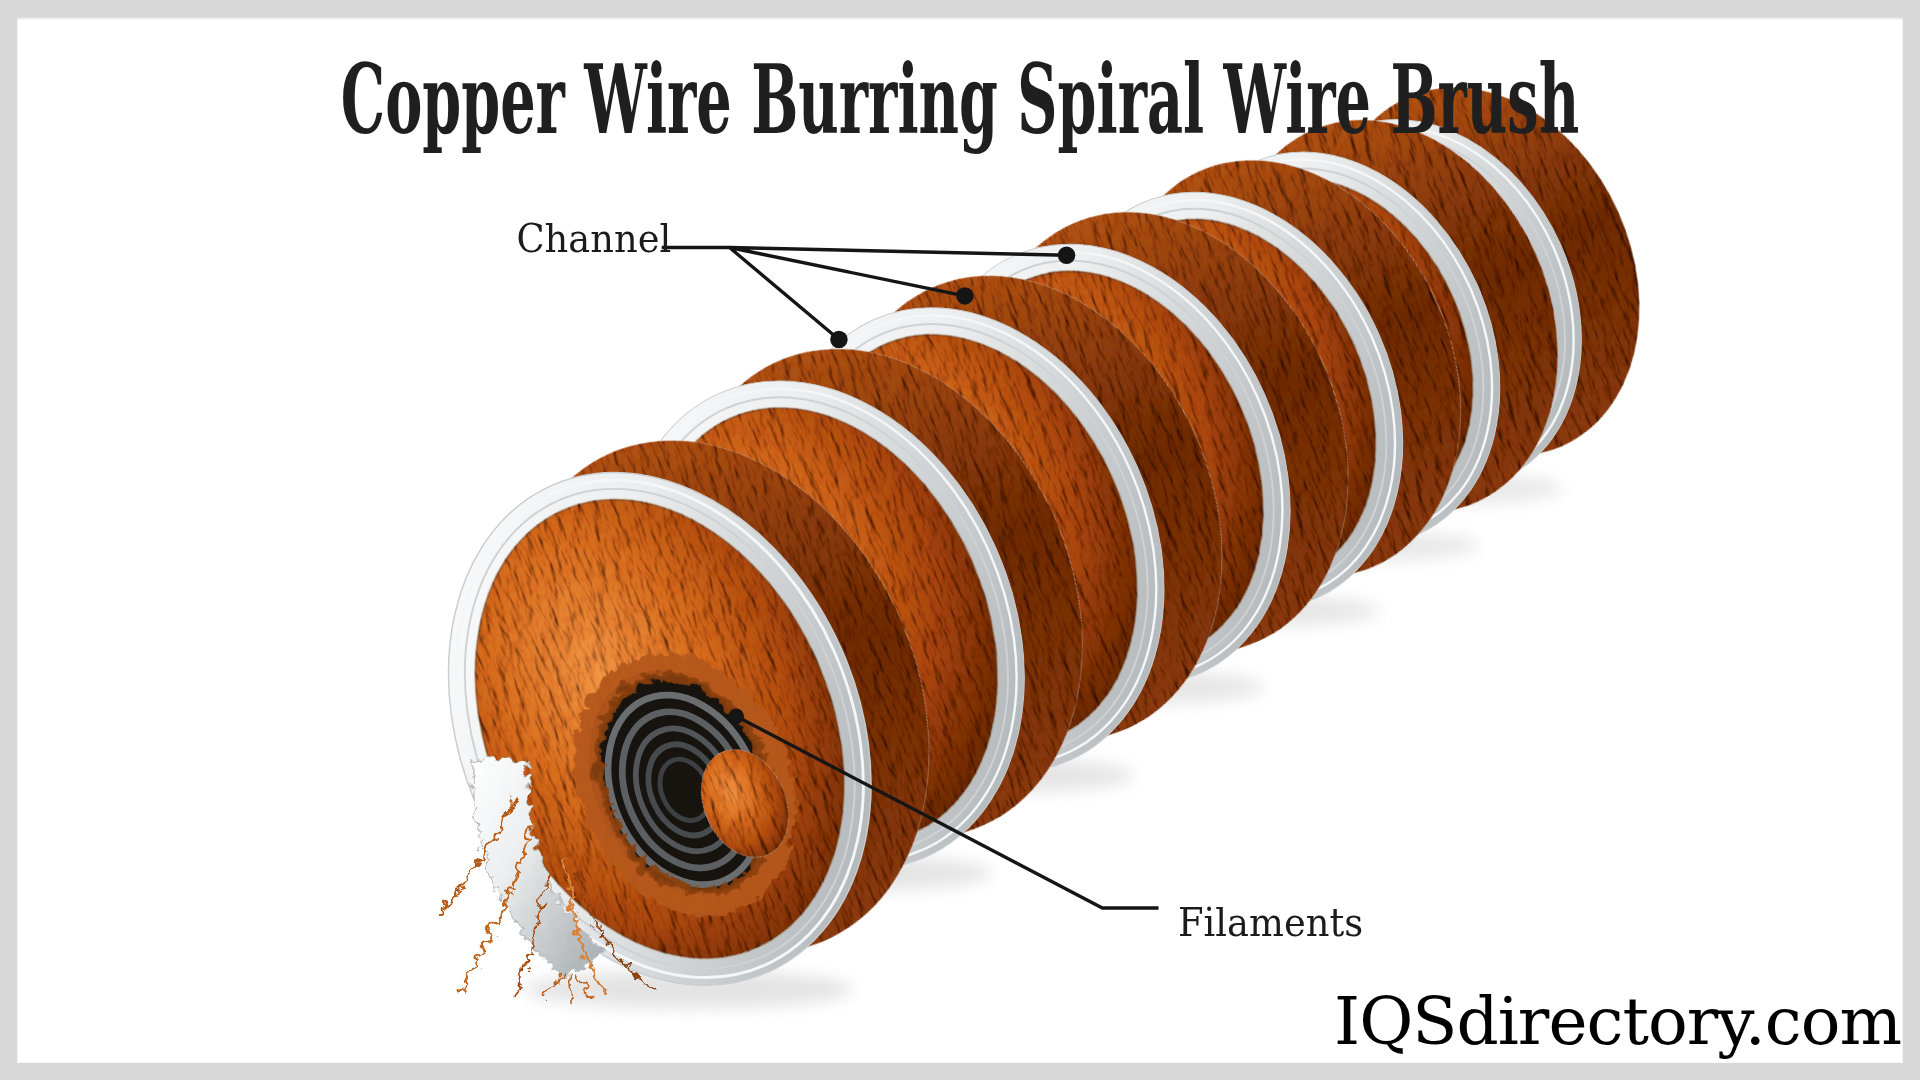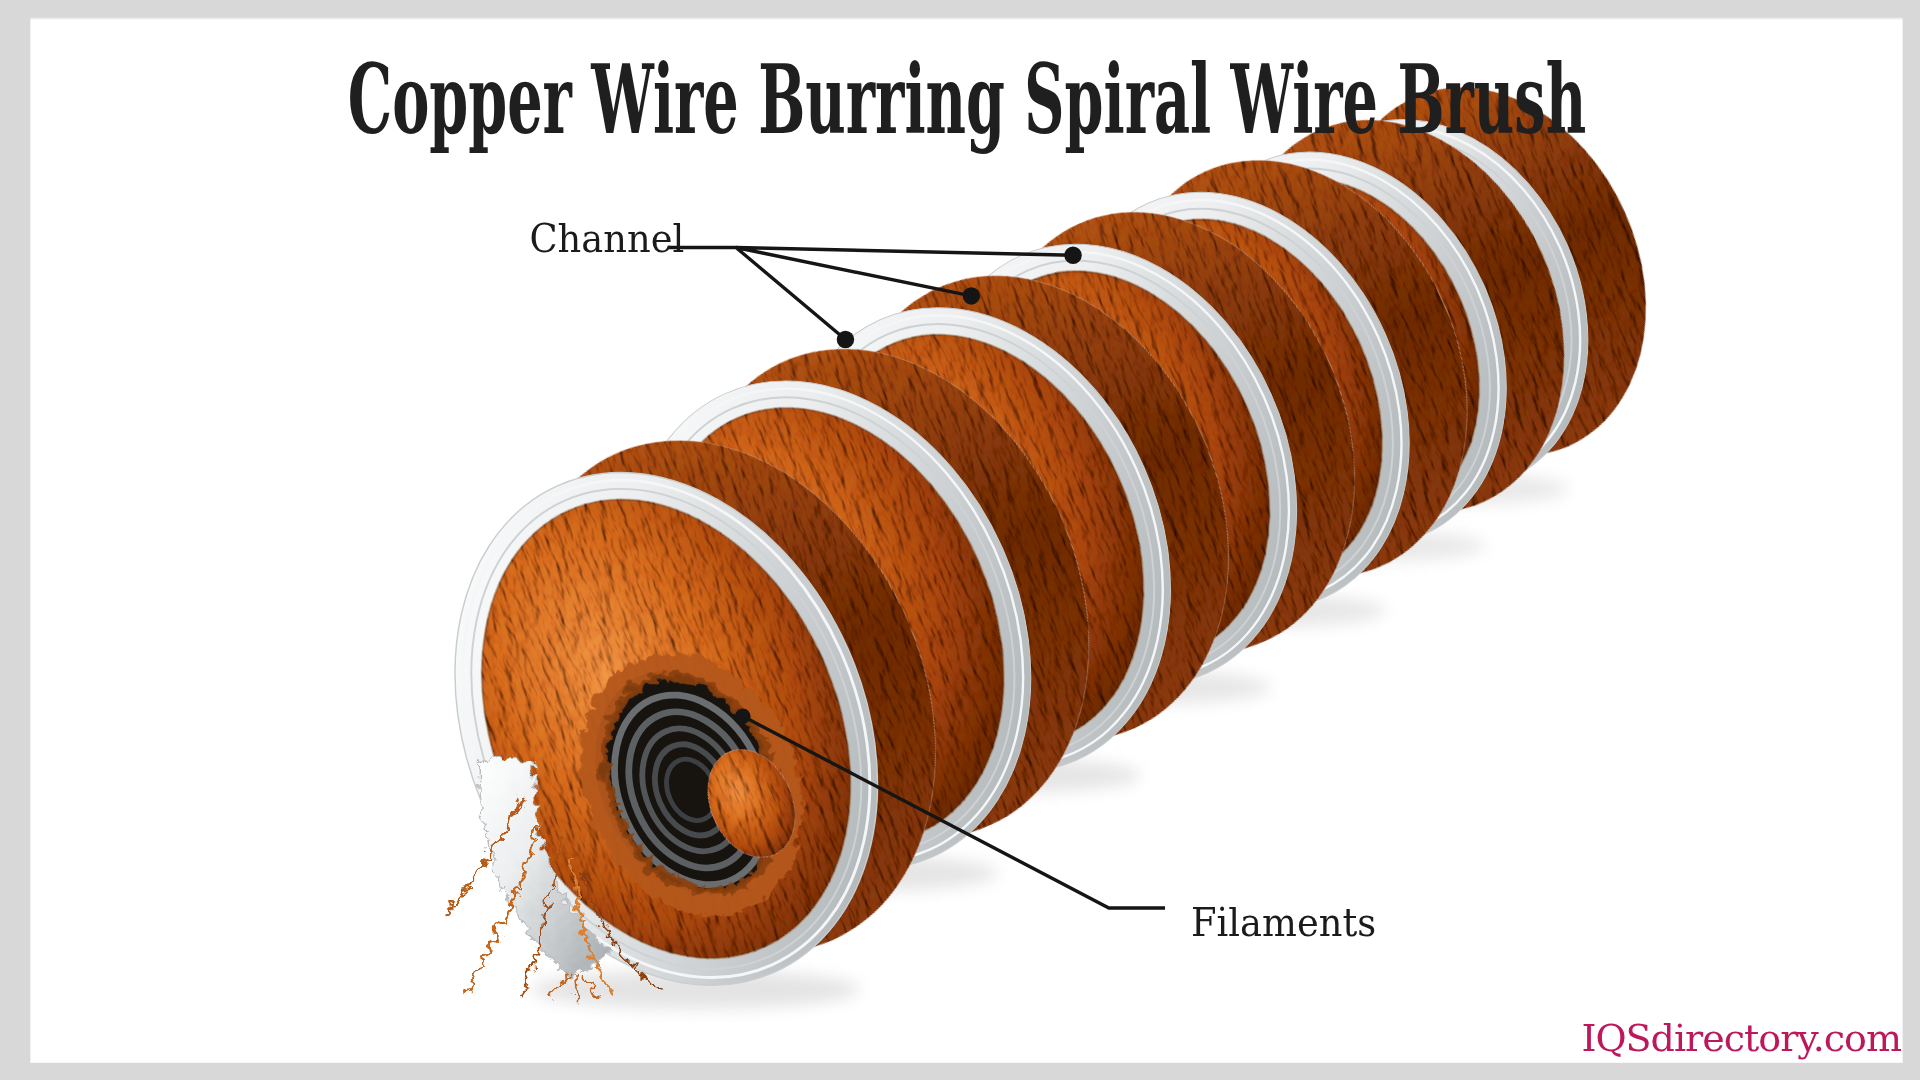--- a/index.html
+++ b/index.html
@@ -3,36 +3,35 @@
 <meta charset="utf-8">
 <style>
   html,body{margin:0;padding:0;background:#d8d8d8;}
   .frame{
     position:relative;width:1920px;height:1080px;background:#d8d8d8;
     font-family:"DejaVu Serif","Liberation Serif",serif;overflow:hidden;
   }
   .canvas{
     position:absolute;left:17px;top:17px;right:17px;bottom:17px;background:#ffffff;
     box-shadow:inset 0 2px 2px rgba(0,0,0,.10), inset 0 0 0 1px rgba(0,0,0,.03);
-    margin-left:13px;
   }
   .art{position:absolute;left:0;top:0;width:100%;height:100%;}
   .title{
     position:absolute;left:50%;top:26px;margin:0;white-space:nowrap;
     transform:translateX(-50%) scaleX(.58);transform-origin:center top;
     font-size:96px;font-weight:700;color:#1f1f1f;letter-spacing:0;
   }
   .label{
     position:absolute;font-size:40px;color:#1b1b1b;white-space:nowrap;line-height:1.15;
     transform:scaleX(.92);transform-origin:left center;
   }
   .label.channel{left:486px;top:198px;transform-origin:right center;}
   .label.filaments{left:1161px;top:882px;}
   .watermark{
-    position:absolute;right:2px;bottom:3px;font-size:38px;color:#be185d;
+    position:absolute;right:2px;bottom:3px;font-size:66px;color:#000000;
     letter-spacing:-1px;white-space:nowrap;
   }
 </style>
 </head>
 <body>
 
 <div class="frame">
   <div class="canvas">
 
     <svg class="art" viewBox="0 0 1920 1080" aria-hidden="true">

